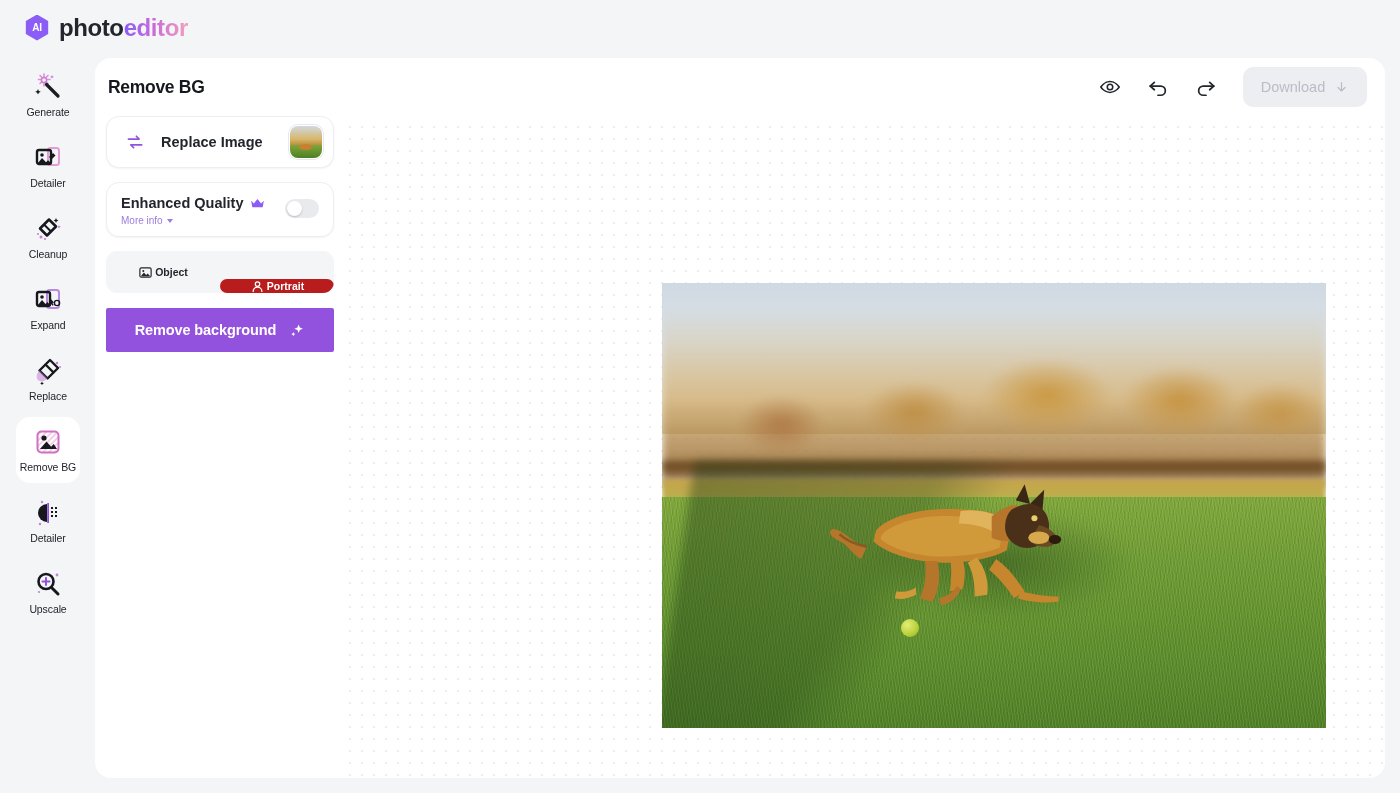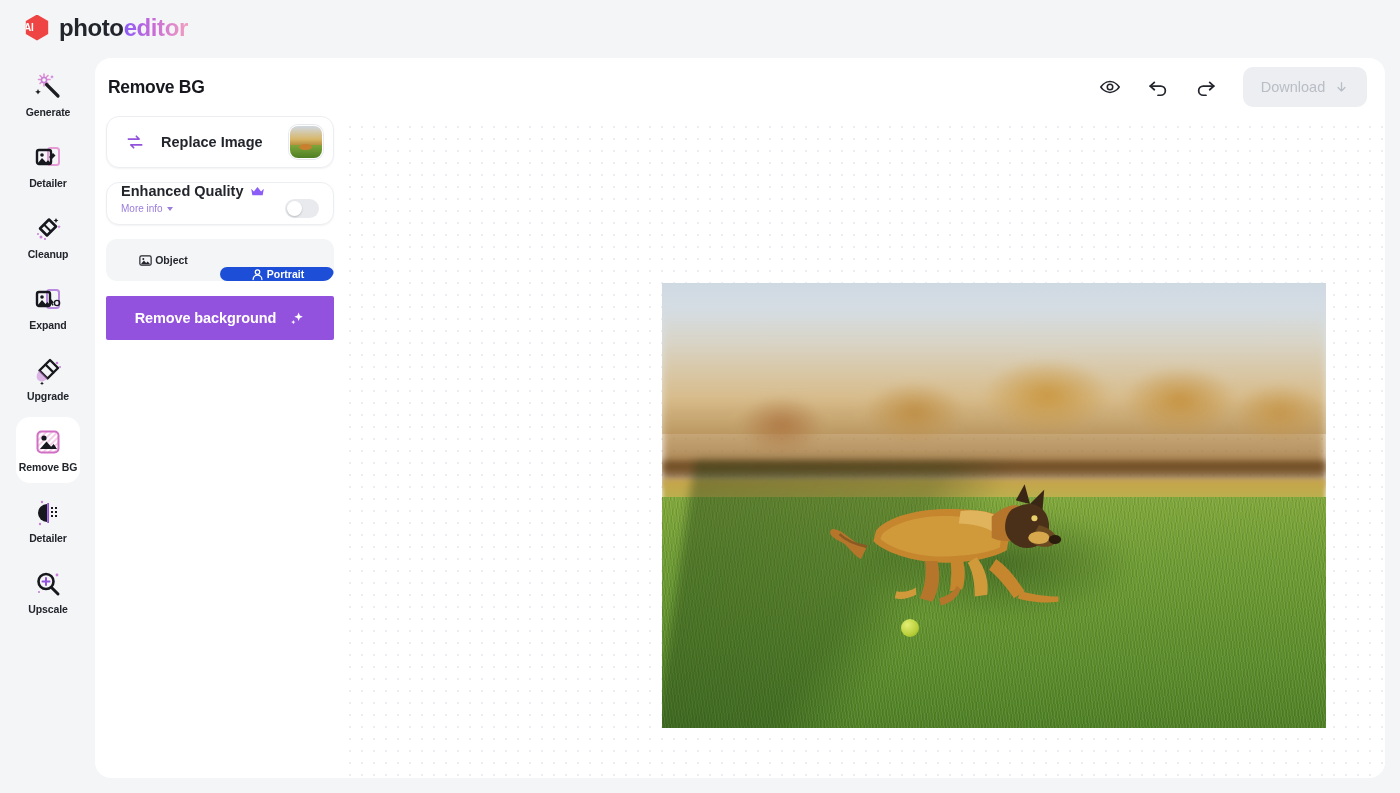--- a/index.html
+++ b/index.html
@@ -15,23 +15,23 @@
     position: absolute; top: 0; left: 0;
     width: 1400px; height: 55px;
     display: flex; align-items: center;
   }
   .logo-wrap {
     display: flex; align-items: center; gap: 9px;
     margin-left: 24px;
   }
   .logo-hex {
     width: 26px; height: 26px;
-    background: #ef4444;
+    background: #8b5cf6;
     clip-path: polygon(50% 0%, 93% 25%, 93% 75%, 50% 100%, 7% 75%, 7% 25%);
-    display: flex; align-items: center; justify-content: flex-start;
+    display: flex; align-items: center; justify-content: center;
   }
   .logo-hex span {
     color: #fff; font-size: 10px; font-weight: bold; letter-spacing: -0.3px;
   }
   .logo-text { font-size: 24px; font-weight: 600; letter-spacing: -0.4px; }
   .logo-photo { color: #22252c; }
   .logo-editor {
     background: linear-gradient(90deg, #8b5cf6 0%, #c86ad8 45%, #f0a0c0 100%);
     -webkit-background-clip: text; background-clip: text;
     -webkit-text-fill-color: transparent; color: transparent;
@@ -62,21 +62,21 @@
     width: 96px; height: 738px;
     display: flex; flex-direction: column; align-items: center;
     padding-top: 7px;
   }
   .rail-item {
     width: 64px; height: 66px; margin-bottom: 5px;
     display: flex; flex-direction: column; align-items: center; justify-content: center;
     gap: 4px; border-radius: 14px; cursor: pointer;
   }
   .rail-item.active { background: #ffffff; }
-  .rail-label { font-size: 10.5px; color: #22252c; font-weight: 700; letter-spacing: -0.1px; white-space: nowrap;}
+  .rail-label { font-size: 10.5px; color: #22252c; font-weight: 400; letter-spacing: -0.1px; white-space: nowrap;}
   .rail-ico { width: 30px; height: 30px; display:block; }
 
   
   .panel {
     position: absolute; top: 58px; left: 95px;
     width: 1290px; height: 720px;
     background: #ffffff;
     border-radius: 16px;
     overflow: hidden;
   }
@@ -107,21 +107,21 @@
     margin-bottom: 14px;
   }
   .replace-row {
     height: 50px; display: flex; align-items: center; padding: 0 10px 0 18px; cursor: pointer;
   }
   .replace-label { margin-left: 16px; font-size: 14.5px; font-weight: 600; color: #22252c; }
   .thumb {
     margin-left: auto; width: 34px; height: 34px; border-radius: 9px; overflow: hidden;
     border: 1.5px solid #fff; box-shadow: 0 0 0 1px #e6e8ec;
   }
-  .eq-card { padding: 0 14px 10px 14px; position: relative; }
+  .eq-card { padding: 12px 14px 10px 14px; position: relative; }
   .eq-title { font-size: 14.5px; font-weight: 600; color: #22252c; display: flex; align-items: center; gap: 7px; }
   .more-info {
     margin-top: 4px; font-size: 10px; color: #9b7ddb; display: flex; align-items: center; gap: 4px; cursor: pointer;
   }
   .chev-xs {
     width: 0; height: 0;
     border-left: 3.5px solid transparent; border-right: 3.5px solid transparent;
     border-top: 4px solid #9b7ddb;
   }
   .toggle {
@@ -133,21 +133,21 @@
     border-radius: 50%; background: #fff; box-shadow: 0 1px 2px rgba(0,0,0,.2);
   }
   .seg {
     display: flex; background: #f4f5f7; border-radius: 11px; padding: 0; height: 42px; margin-bottom: 15px;
     overflow: hidden;
   }
   .seg-btn {
     flex: 1; display: flex; flex-direction: row; align-items: center; justify-content: center;
     gap: 2px; font-size: 10.5px; font-weight: 600; color: #22252c; cursor: pointer; border-radius: 11px;
   }
-  .seg-btn.active { background: #1d4ed8; color: #fff; margin-top: 28px; }
+  .seg-btn.active { background: #b91c1c; color: #fff; margin-top: 28px; }
   .primary-btn {
     height: 44px; border-radius: 2px; background: #9352dd; color: #fff;
     display: flex; align-items: center; justify-content: center; gap: 12px;
     font-size: 14.5px; font-weight: 600; cursor: pointer; letter-spacing: -0.1px;
   }
 
   
   .canvas {
     position: absolute; top: 58px; left: 244px;
     width: 1046px; height: 662px;
@@ -284,21 +284,21 @@
     <svg class="rail-ico" viewBox="0 0 30 30">
       <path d="M17 4 l8 8 -4.5 4.5 -8-8z" fill="none" stroke="#16181d" stroke-width="2.4" stroke-linejoin="round"></path>
       <path d="M12.5 8.5 l-6 6 8 8 6-6" fill="none" stroke="#16181d" stroke-width="2.4" stroke-linejoin="round"></path>
       <path d="M6.5 14.5 C3 18 3 22 5 24 c2 2 6 2 9.5-1.5" fill="#c77fd8" opacity=".55"></path>
       <g fill="#c77fd8">
           <circle cx="24" cy="7" r="1.3"></circle>
           <circle cx="27" cy="11" r="1"></circle>
         </g>
       <path d="M9 25.5 l.6 1.3 1.3.6-1.3.6-.6 1.3-.6-1.3-1.3-.6 1.3-.6z" fill="#16181d"></path>
     </svg>
-    <span class="rail-label">Upgrade</span>
+    <span class="rail-label">Replace</span>
   </div>
 
   <div class="rail-item active">
     <svg class="rail-ico" viewBox="0 0 30 30">
       <defs>
         <pattern id="stripes" width="4" height="4" patternUnits="userSpaceOnUse" patternTransform="rotate(45)">
           <rect width="2" height="4" fill="#f4cfe8"></rect>
         </pattern>
       </defs>
       <rect x="4.5" y="4.5" width="21" height="21" rx="4" fill="url(#stripes)" stroke="#d06fc4" stroke-width="2"></rect>

